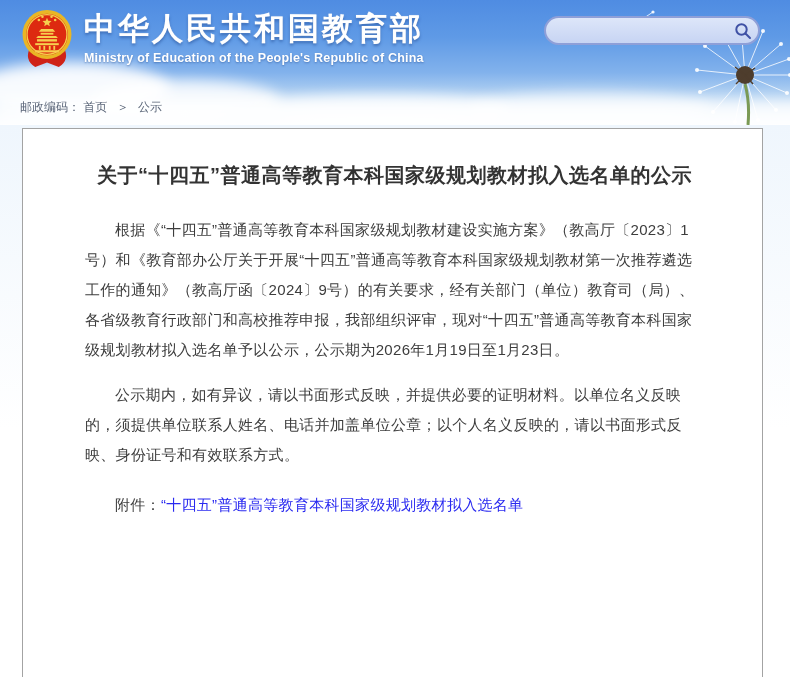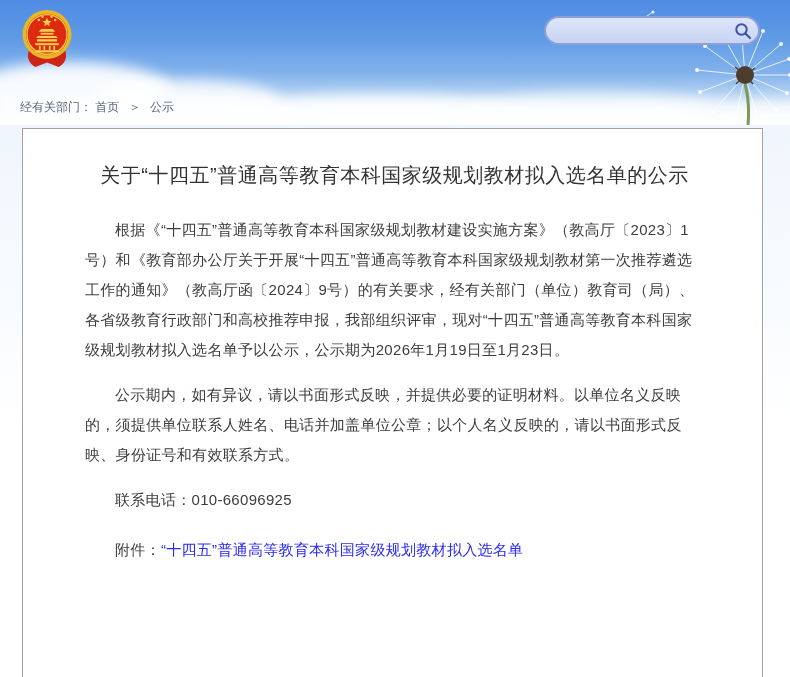--- a/index.html
+++ b/index.html
@@ -111,21 +111,21 @@
   .article-box {
     margin-left: 22px;
     width: 741px;
     height: 620px;
     background: #ffffff;
     border: 1px solid #a3a3a3;
     padding: 32px 58px 40px 62px;
   }
   .article-title {
     font-size: 20px;
-    font-weight: normal;
+    font-weight: bold;
     color: #333333;
     text-align: center;
     line-height: 28px;
     margin-bottom: 26px;
     letter-spacing: 0.5px;
   }
   .para, .contact-line, .attachment-line {
     font-size: 15px;
     color: #3d3d3d;
     line-height: 30px;
@@ -214,49 +214,50 @@
       <rect x="25" y="27.2" width="14" height="2" fill="#f6cf4e"></rect>
       <path fill="#f6cf4e" d="M20 33 h24 l-2 -2.4 h-20 z"></path>
       <rect x="21" y="34.2" width="22" height="2.6" fill="#f6cf4e"></rect>
       <rect x="19" y="38.6" width="26" height="2.2" fill="#f6cf4e"></rect>
       <rect x="23" y="41.6" width="2" height="4.4" fill="#f6cf4e"></rect>
       <rect x="28" y="41.6" width="2" height="4.4" fill="#f6cf4e"></rect>
       <rect x="34" y="41.6" width="2" height="4.4" fill="#f6cf4e"></rect>
       <rect x="39" y="41.6" width="2" height="4.4" fill="#f6cf4e"></rect>
       <rect x="19" y="46.4" width="26" height="2.4" fill="#f6cf4e"></rect>
     </svg>
+    <div class="titles">
+      <div class="site-title">中华人民共和国教育部</div>
+      <div class="site-subtitle">Ministry of Education of the People's Republic of China</div>
+    </div>
   </div>
 
   <div class="search-box">
     <input class="search-input" type="text" placeholder="" style="">
     <button class="search-btn">
       <svg width="18" height="18" viewBox="0 0 18 18">
         <circle cx="7.5" cy="7.5" r="5.2" fill="none" stroke="#3f51a5" stroke-width="2"></circle>
         <line x1="11.5" y1="11.5" x2="16" y2="16" stroke="#3f51a5" stroke-width="2" stroke-linecap="round"></line>
       </svg>
     </button>
   </div>
 
   <div class="breadcrumb">
-    <span>经有关部门：</span>
+    <span>邮政编码：</span>
     <a>首页</a>
     <span class="sep">＞</span>
     <a>公示</a>
   </div>
 </div>
 
 <div class="content-area">
   <div class="article-box">
     <h1 class="article-title">关于“十四五”普通高等教育本科国家级规划教材拟入选名单的公示</h1>
 
     <p class="para">根据《“十四五”普通高等教育本科国家级规划教材建设实施方案》（教高厅〔2023〕1号）和《教育部办公厅关于开展“十四五”普通高等教育本科国家级规划教材第一次推荐遴选工作的通知》（教高厅函〔2024〕9号）的有关要求，经有关部门（单位）教育司（局）、各省级教育行政部门和高校推荐申报，我部组织评审，现对“十四五”普通高等教育本科国家级规划教材拟入选名单予以公示，公示期为2026年1月19日至1月23日。</p>
     <p class="para">公示期内，如有异议，请以书面形式反映，并提供必要的证明材料。以单位名义反映的，须提供单位联系人姓名、电话并加盖单位公章；以个人名义反映的，请以书面形式反映、身份证号和有效联系方式。</p>
 
-    <div class="contact-line">
-      <span>联系电话：</span><span>010-66096925</span>
-    </div>
 
     <div class="attachment-line">
       <span>附件：</span><a class="attachment-link">“十四五”普通高等教育本科国家级规划教材拟入选名单</a>
     </div>
 
   </div>
 </div>
 
 </body></html>

